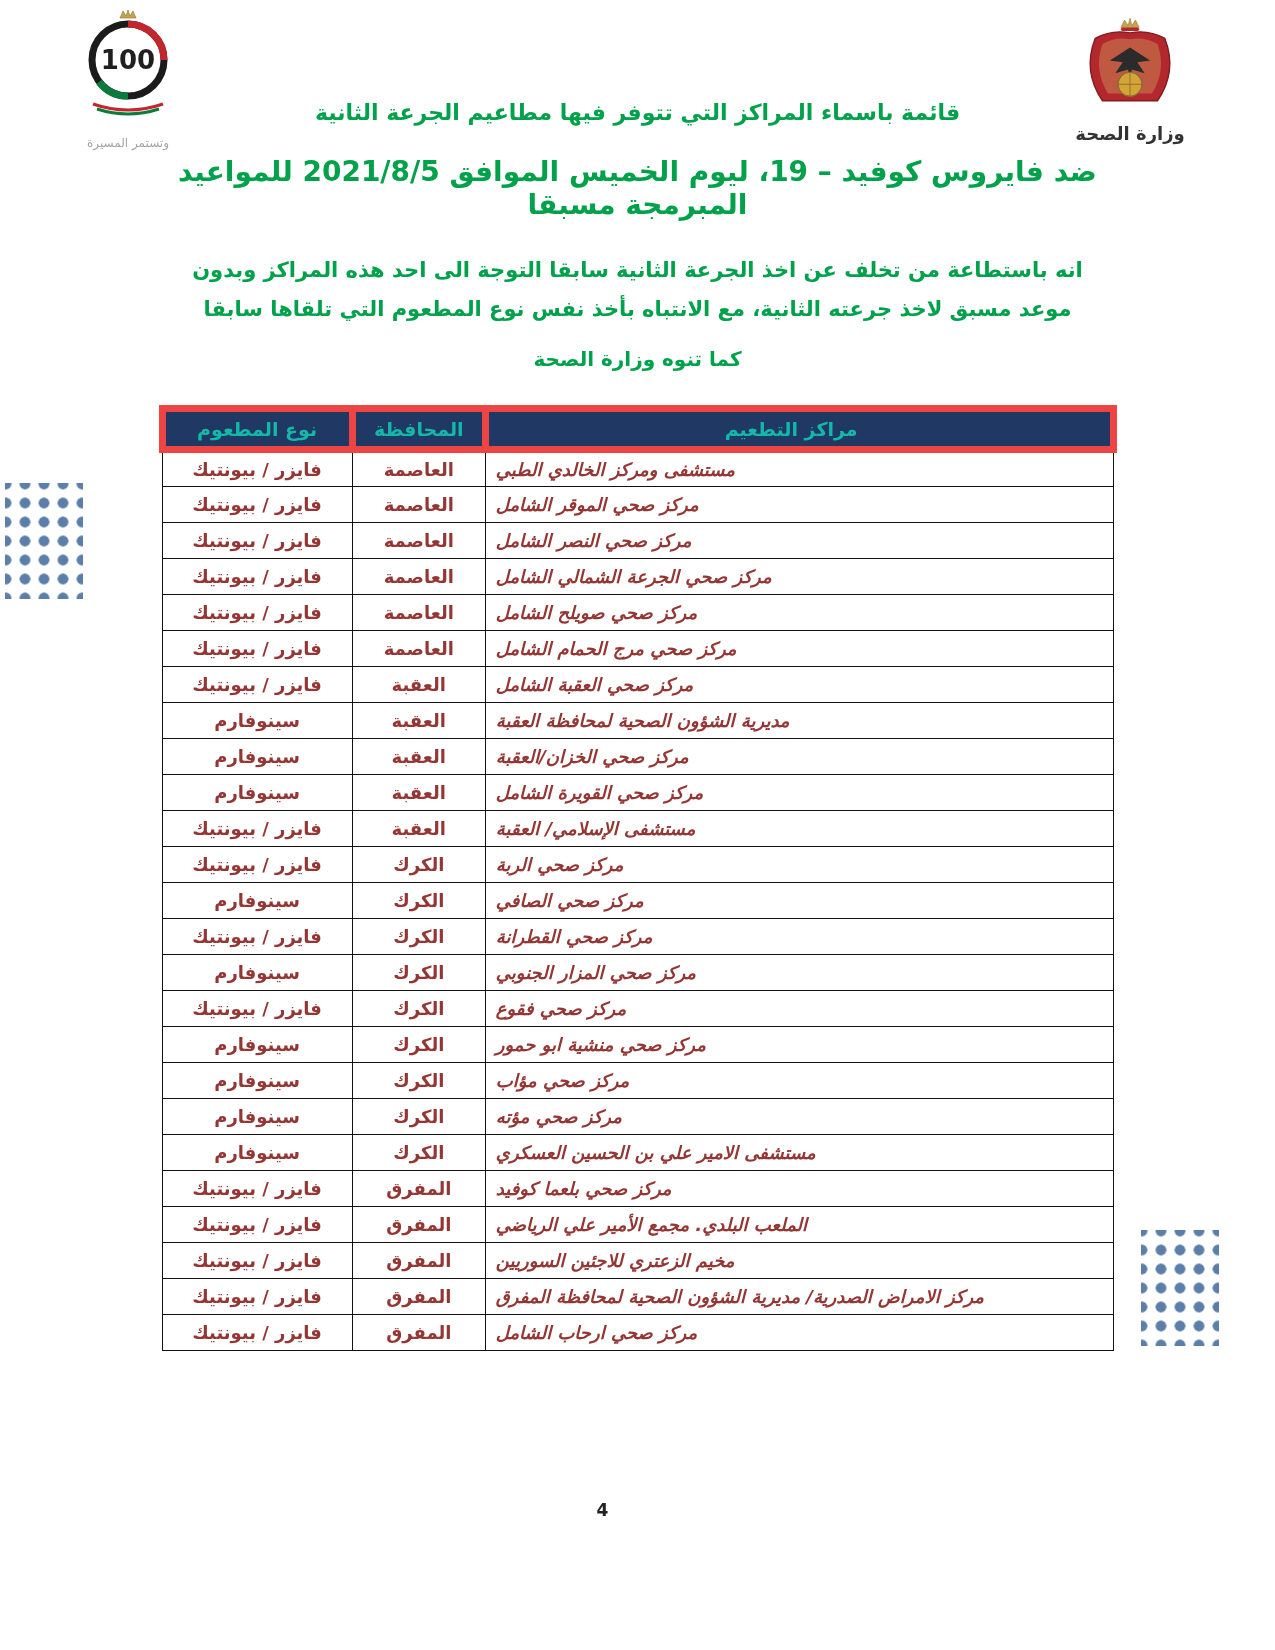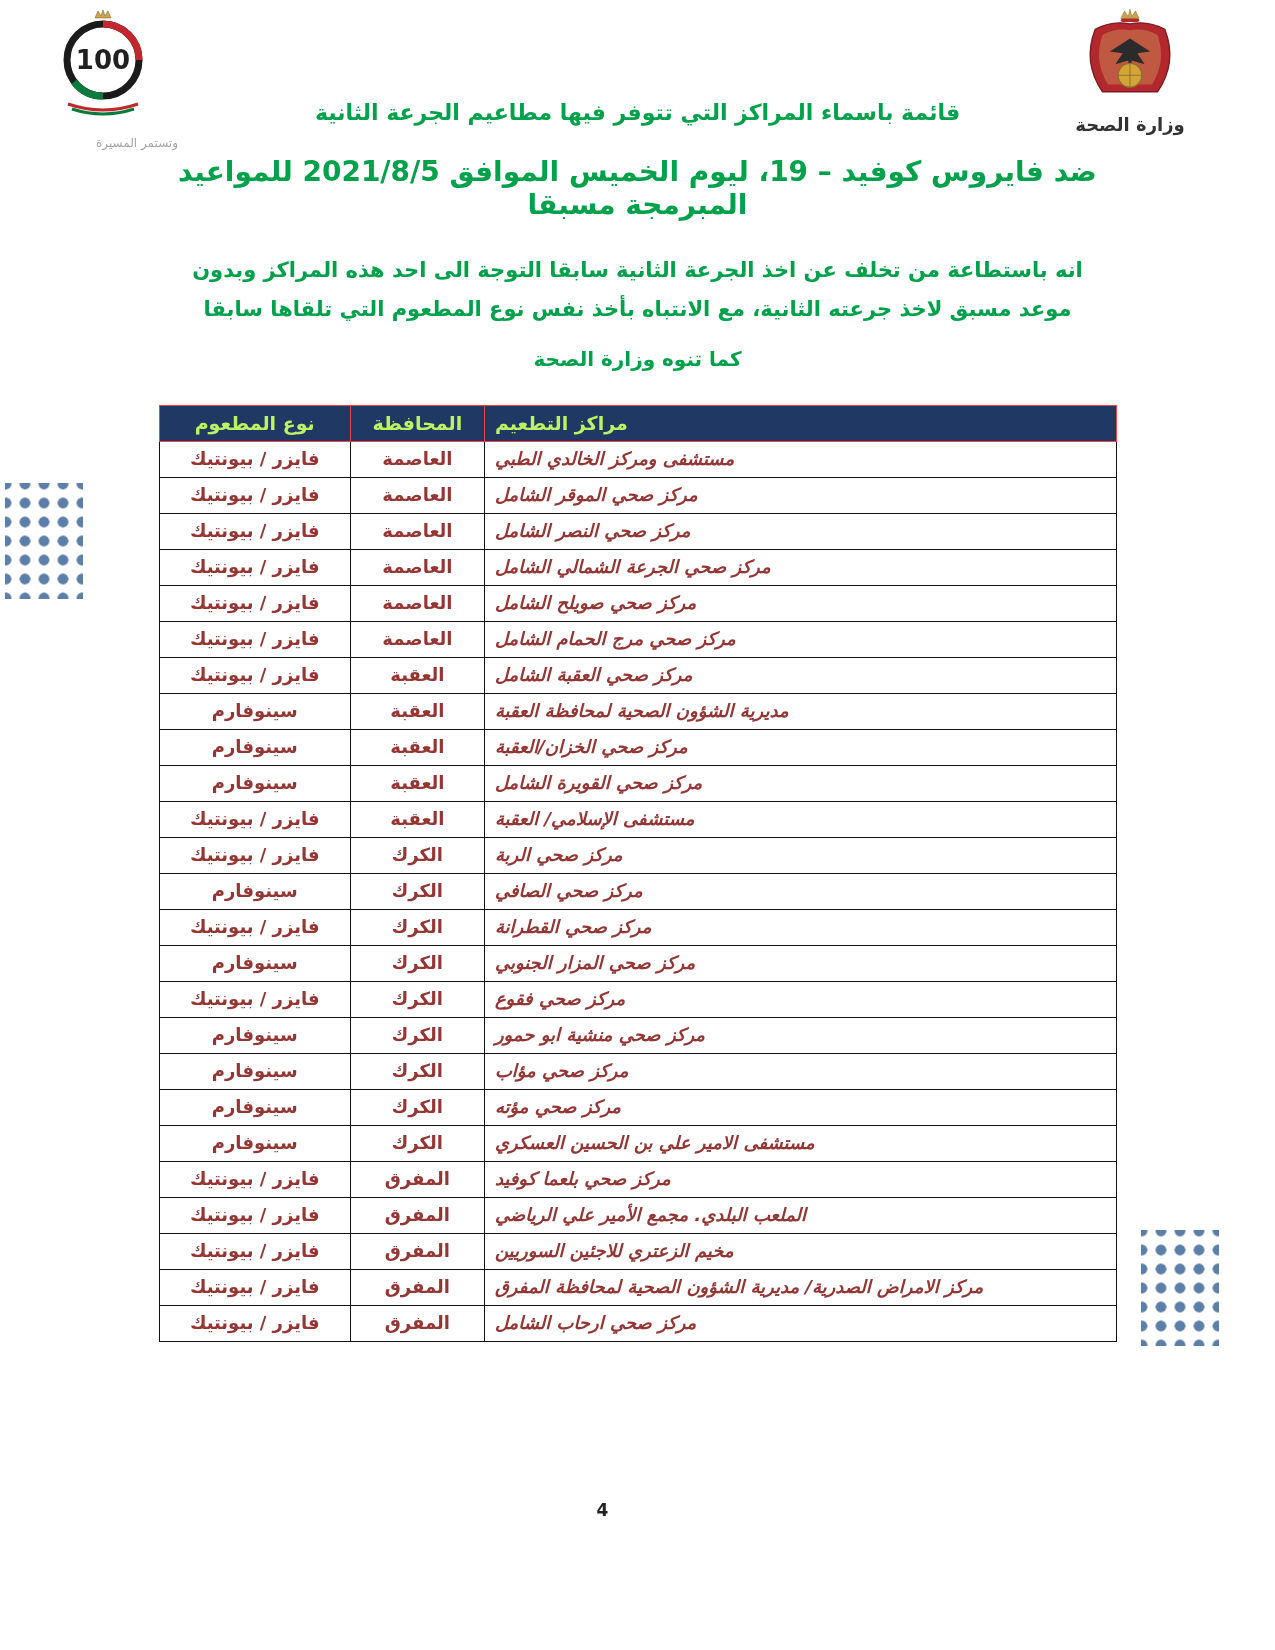--- a/index.html
+++ b/index.html
@@ -22,28 +22,29 @@
     position:absolute;
     background-image:radial-gradient(circle,var(--dots-blue) 5px,transparent 5.6px);
     background-size:19px 19px;
     background-position:center;
   }
   .dots-left{left:5px;top:483px;width:78px;height:116px;}
   .dots-right{left:1141px;top:1230px;width:78px;height:116px;}
 
   
   .centennial{
-    position:absolute;left:48px;top:8px;width:130px;
+    position:absolute;left:63px;top:8px;width:130px;
+    text-align:center;
   }
   .centennial .caption{
     margin-top:12px;font-size:12px;color:#a4a4a4;letter-spacing:1px;
     direction:rtl;
   }
   .ministry{
-    position:absolute;right:80px;top:6px;width:130px;text-align:center;
+    position:absolute;right:80px;top:15px;width:130px;text-align:center;
   }
   .ministry .name{
     margin-top:4px;font-size:18px;font-weight:bold;color:#333333;direction:rtl;
   }
 
   
   .titles{
     padding-top:100px;
     text-align:center;direction:rtl;
     color:var(--accent-green);font-weight:bold;
@@ -54,26 +55,26 @@
   .title-3{font-size:20px;margin-bottom:34px;}
   .title-4{font-size:21px;max-width:940px;line-height:1.85;margin-bottom:18px;}
 
   
   table.vax{
     width:958px;margin:10px auto 0 auto;
     border-collapse:collapse;direction:rtl;
     table-layout:fixed;
   }
   table.vax th{
-    background:var(--header-navy);color:#bef264;
+    background:var(--header-navy);color:#14b8a6;
     font-size:19px;font-weight:bold;
-    border:1px solid #ef4444;
+    border:7px solid #ef4444;
     padding:6px 10px;height:36px;
   }
-  table.vax th.h-center{text-align:left;padding-right:26px;}
+  table.vax th.h-center{text-align:center;padding-right:26px;}
   table.vax th.h-gov,table.vax th.h-vax{text-align:center;}
   table.vax td{
     border:1px solid #111;
     color:var(--body-red);
     font-size:18px;font-weight:bold;
     padding:5px 10px;height:36px;line-height:1.3;
   }
   td.cell-center{text-align:left;padding-right:12px;font-style:italic;}
   td.cell-governorate,td.cell-vaccine{text-align:center;}
 

